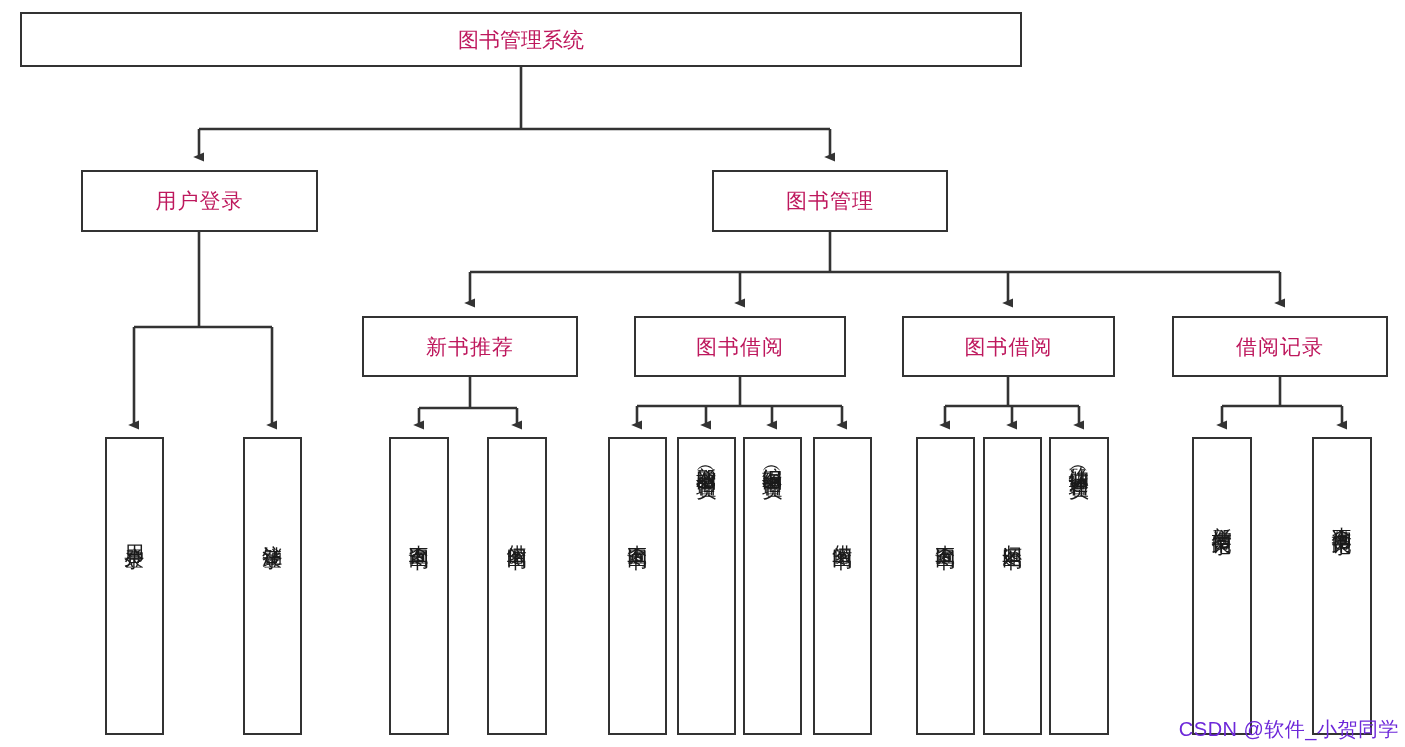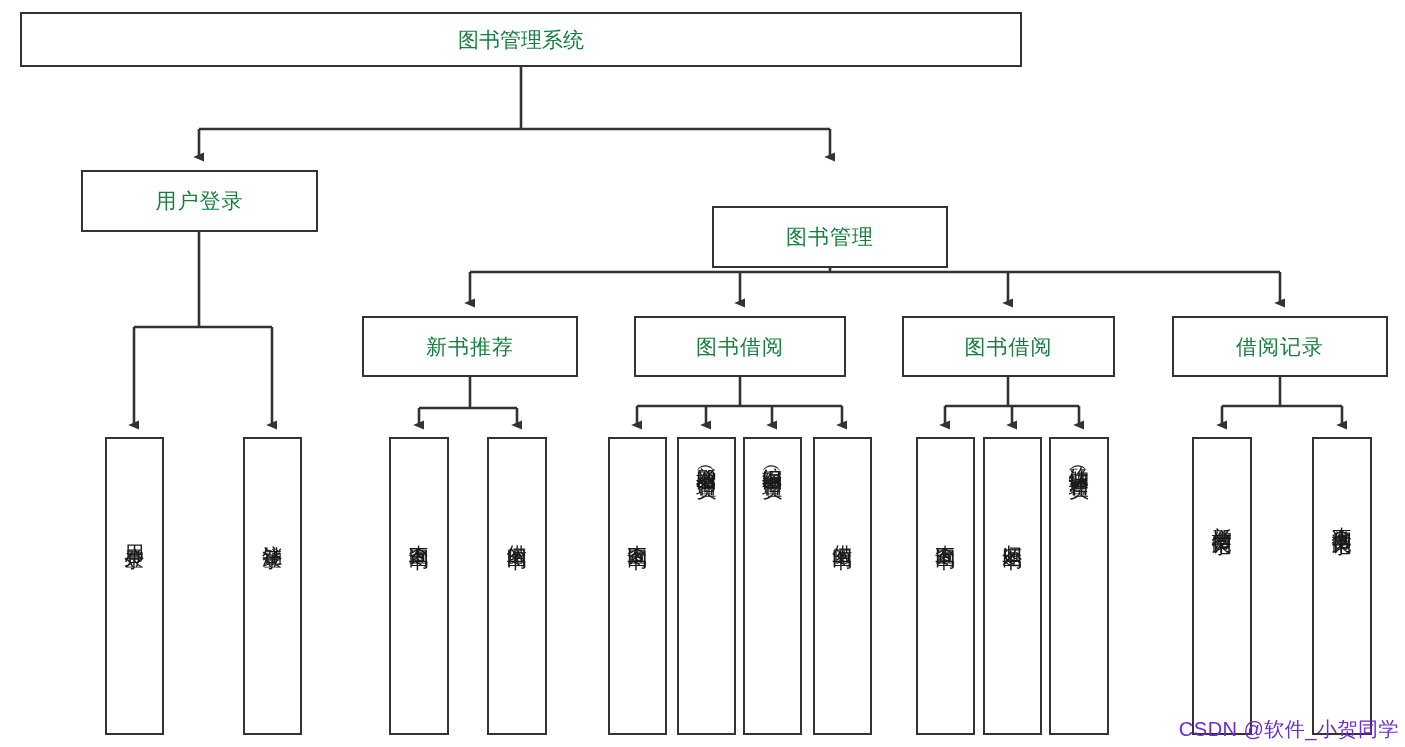--- a/index.html
+++ b/index.html
@@ -1,20 +1,20 @@
 <!DOCTYPE html>
 <html><head>
 <meta charset="utf-8">
 <style>
   html,body{margin:0;padding:0;background:#ffffff;}
   body{font-family:"Liberation Sans","DejaVu Sans",sans-serif;}
   #canvas{position:relative;width:1405px;height:747px;background:#ffffff;overflow:hidden;}
   svg.wires{position:absolute;left:0;top:0;width:1405px;height:747px;pointer-events:none;}
   .node{position:absolute;box-sizing:border-box;border:2.2px solid #333333;background:#ffffff;
-        display:flex;align-items:center;justify-content:center;color:#15803d;}
+        display:flex;align-items:center;justify-content:center;color:#be185d;}
   .node.h{font-size:21px;letter-spacing:1px;}
   .node.root{font-size:21px;}
   .leaf{position:absolute;box-sizing:border-box;border:2.2px solid #333333;background:#ffffff;
         display:flex;align-items:flex-start;justify-content:center;padding-top:12px;overflow:hidden;}
   .vtext{writing-mode:vertical-rl;text-orientation:upright;font-size:20px;line-height:1.32;
          letter-spacing:2px;color:#1a1a1a;white-space:nowrap;}
   .leaf.mid .vtext{margin-top:78px;}
   .leaf.mid2 .vtext{margin-top:60px;}
   .watermark{position:absolute;right:6px;bottom:4px;font-size:20px;color:#6d28d9;
              letter-spacing:0.5px;white-space:nowrap;}
@@ -74,21 +74,21 @@
     </g>
   </svg>
 
   <div class="node root" style="left:20px;top:12px;width:1002px;height:55px;">
     <span>图书管理系统</span>
   </div>
 
   <div class="node h" style="left:81px;top:170px;width:237px;height:62px;">
     <span>用户登录</span>
   </div>
-  <div class="node h" style="left:712px;top:170px;width:236px;height:62px;margin-top:36px;">
+  <div class="node h" style="left:712px;top:170px;width:236px;height:62px;">
     <span>图书管理</span>
   </div>
 
   <div class="node h" style="left:362px;top:316px;width:216px;height:61px;">
     <span>新书推荐</span>
   </div>
   <div class="node h" style="left:634px;top:316px;width:212px;height:61px;">
     <span>图书借阅</span>
   </div>
   <div class="node h" style="left:902px;top:316px;width:213px;height:61px;">

